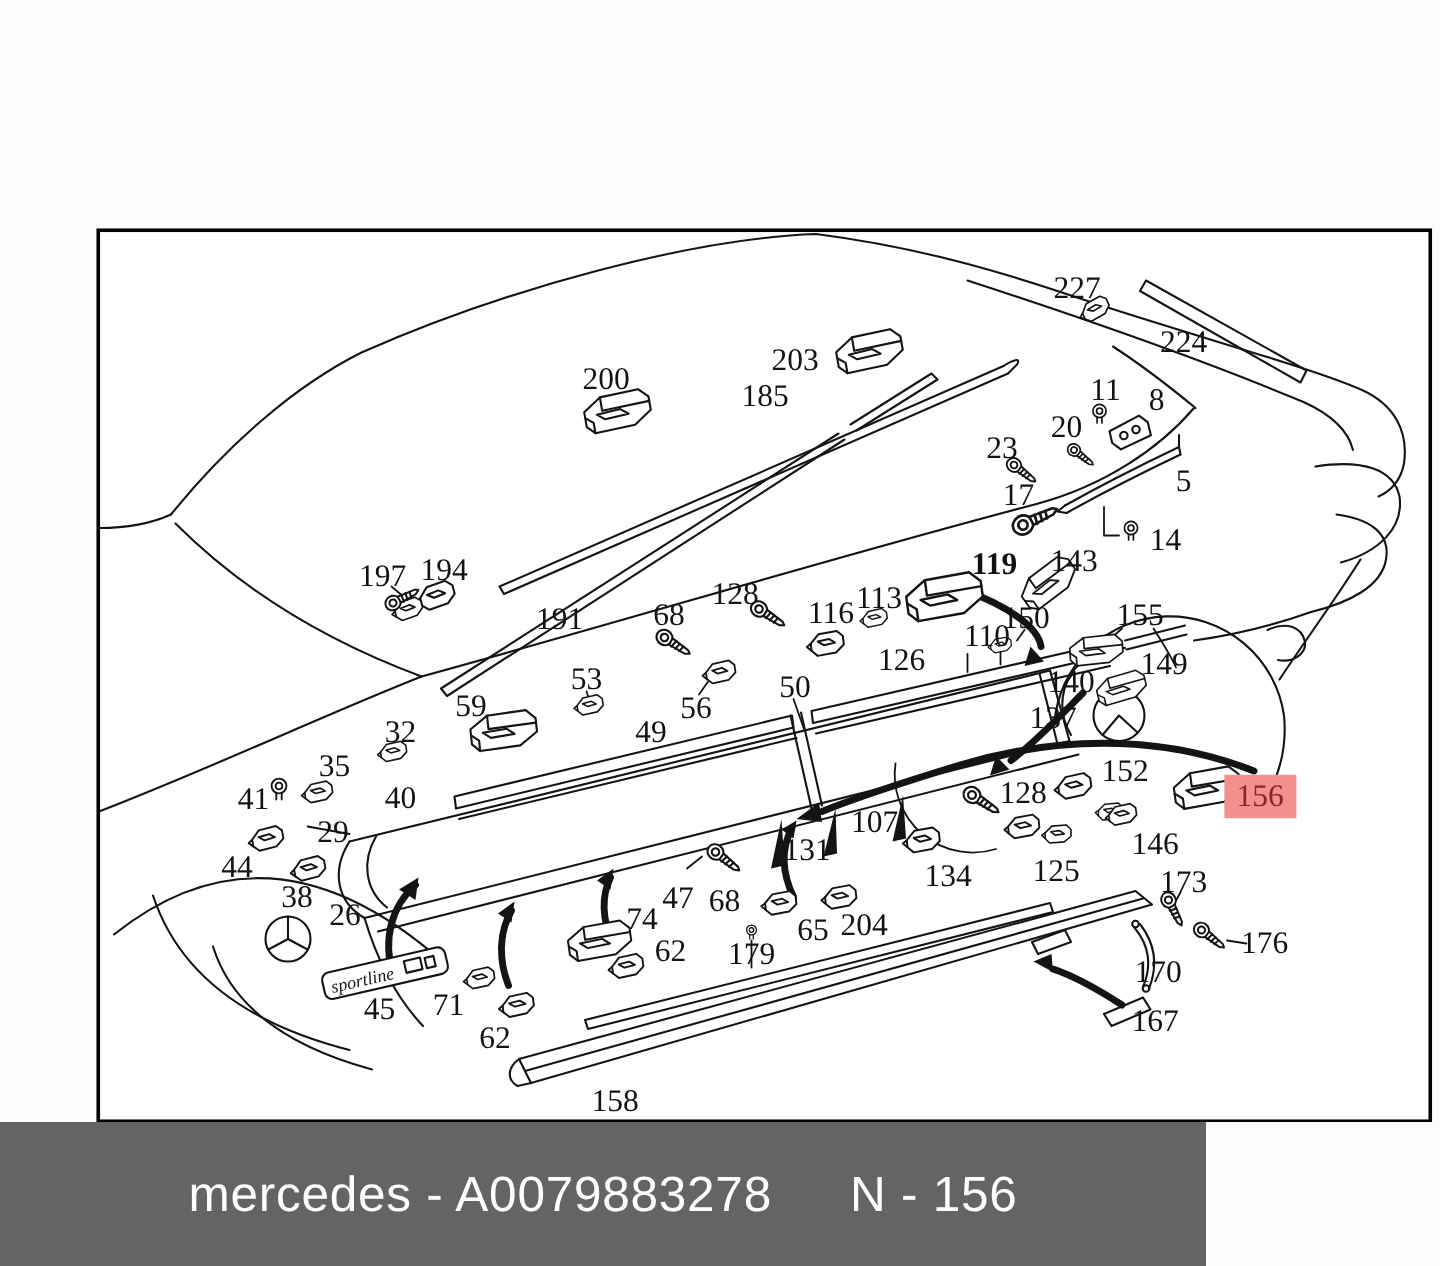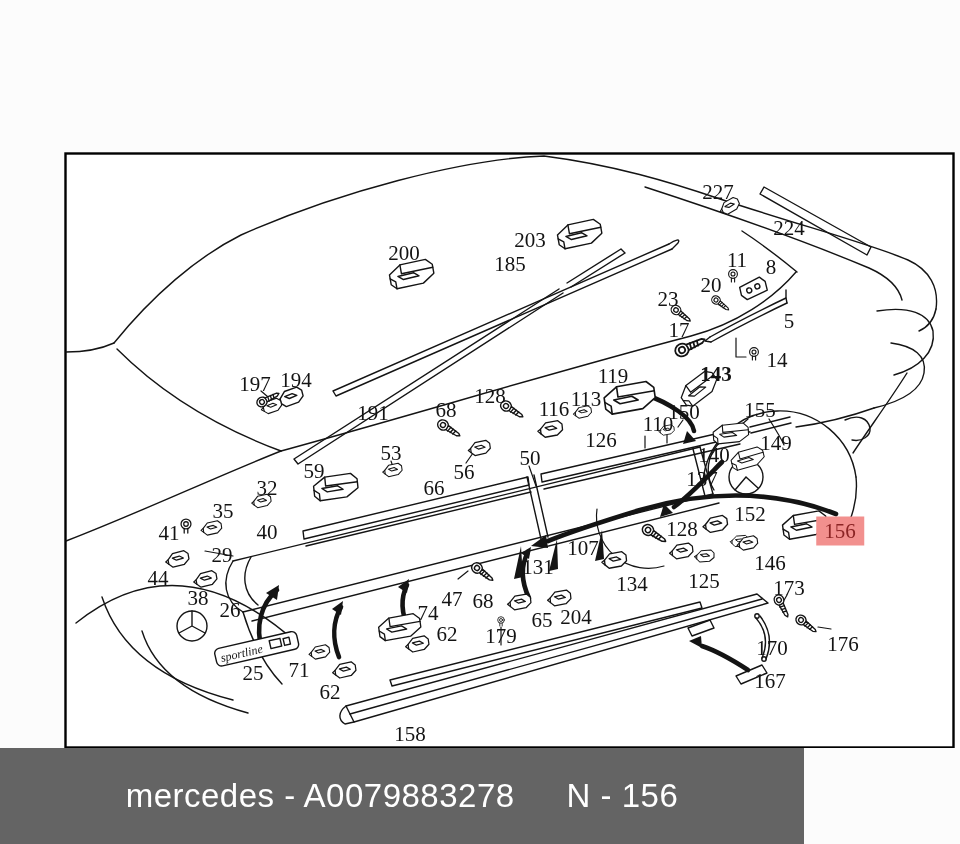--- a/index.html
+++ b/index.html
@@ -254,34 +254,34 @@
       <div class="plabel" style="left: 679px; top: 330px;">17</div>
       <div class="plabel" style="left: 789px; top: 321px;">5</div>
       <div class="plabel" style="left: 777px; top: 360px;">14</div>
       <div class="plabel" style="left: 255px; top: 384px;">197</div>
       <div class="plabel" style="left: 296px; top: 380px;">194</div>
       <div class="plabel" style="left: 373px; top: 413px;">191</div>
       <div class="plabel" style="left: 446px; top: 410px;">68</div>
       <div class="plabel" style="left: 490px; top: 396px;">128</div>
       <div class="plabel" style="left: 554px; top: 409px;">116</div>
       <div class="plabel" style="left: 586px; top: 399px;">113</div>
-      <div class="plabel" style="left: 613px; top: 376px;">119</div>
-      <div class="plabel" style="left: 716px; top: 374px; font-weight: bold;">143</div>
+      <div class="plabel" style="left: 663px; top: 376px; font-weight: bold;">119</div>
+      <div class="plabel" style="left: 716px; top: 374px;">143</div>
       <div class="plabel" style="left: 684px; top: 412px;">150</div>
       <div class="plabel" style="left: 658px; top: 424px;">110</div>
       <div class="plabel" style="left: 760px; top: 410px;">155</div>
       <div class="plabel" style="left: 776px; top: 443px;">149</div>
       <div class="plabel" style="left: 601px; top: 440px;">126</div>
       <div class="plabel" style="left: 714px; top: 455px;">140</div>
       <div class="plabel" style="left: 702px; top: 479px; text-align: right;">137</div>
       <div class="plabel" style="left: 314px; top: 471px;">59</div>
       <div class="plabel" style="left: 391px; top: 453px;">53</div>
       <div class="plabel" style="left: 464px; top: 472px;">56</div>
       <div class="plabel" style="left: 530px; top: 458px;">50</div>
-      <div class="plabel" style="left: 434px; top: 488px;">66</div>
+      <div class="plabel" style="left: 434px; top: 488px;">49</div>
       <div class="plabel" style="left: 267px; top: 488px;">32</div>
       <div class="plabel" style="left: 223px; top: 511px;">35</div>
       <div class="plabel" style="left: 169px; top: 533px;">41</div>
       <div class="plabel" style="left: 267px; top: 532px;">40</div>
       <div class="plabel" style="left: 222px; top: 555px;">29</div>
       <div class="plabel" style="left: 158px; top: 578px;">44</div>
       <div class="plabel" style="left: 198px; top: 598px;">38</div>
       <div class="plabel" style="left: 230px; top: 610px;">26</div>
       <div class="plabel" style="left: 750px; top: 514px;">152</div>
       <div class="plabel" style="left: 682px; top: 529px;">128</div>
@@ -292,24 +292,24 @@
       <div class="plabel" style="left: 583px; top: 548px;">107</div>
       <div class="plabel" style="left: 538px; top: 567px;">131</div>
       <div class="plabel" style="left: 452px; top: 587px; margin-top: 12px;">47</div>
       <div class="plabel" style="left: 483px; top: 601px;">68</div>
       <div class="plabel" style="left: 428px; top: 613px;">74</div>
       <div class="plabel" style="left: 447px; top: 634px;">62</div>
       <div class="plabel" style="left: 542px; top: 620px;">65</div>
       <div class="plabel" style="left: 576px; top: 617px;">204</div>
       <div class="plabel" style="left: 501px; top: 636px;">179</div>
       <div class="plabel" style="left: 789px; top: 588px;">173</div>
-      <div class="plabel" style="left: 843px; top: 629px; margin-top: 15px;">176</div>
+      <div class="plabel" style="left: 843px; top: 629px;">176</div>
       <div class="plabel" style="left: 772px; top: 648px;">170</div>
       <div class="plabel" style="left: 770px; top: 681px;">167</div>
-      <div class="plabel" style="left: 253px; top: 673px;">25</div>
+      <div class="plabel" style="left: 253px; top: 673px;">45</div>
       <div class="plabel" style="left: 299px; top: 670px;">71</div>
       <div class="plabel" style="left: 330px; top: 692px;">62</div>
       <div class="plabel" style="left: 410px; top: 734px;">158</div>
     </div>
 
   <div id="footer-bar">
     <span>mercedes - A0079883278</span>
     <span>N - 156</span>
   </div>
 

